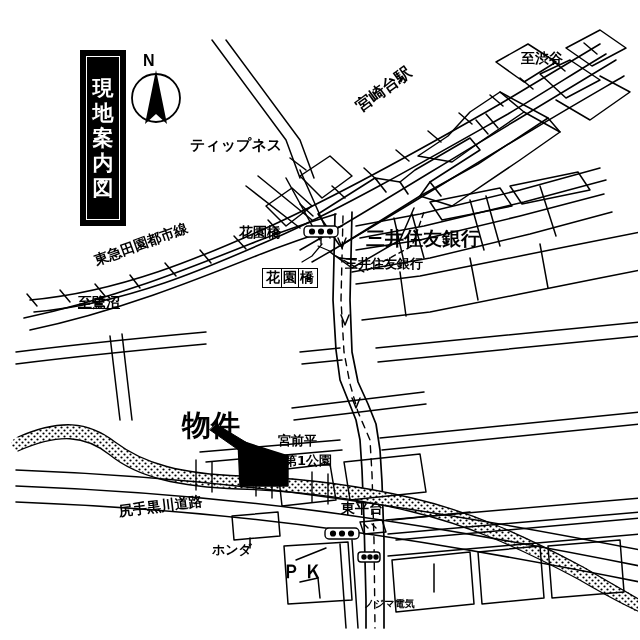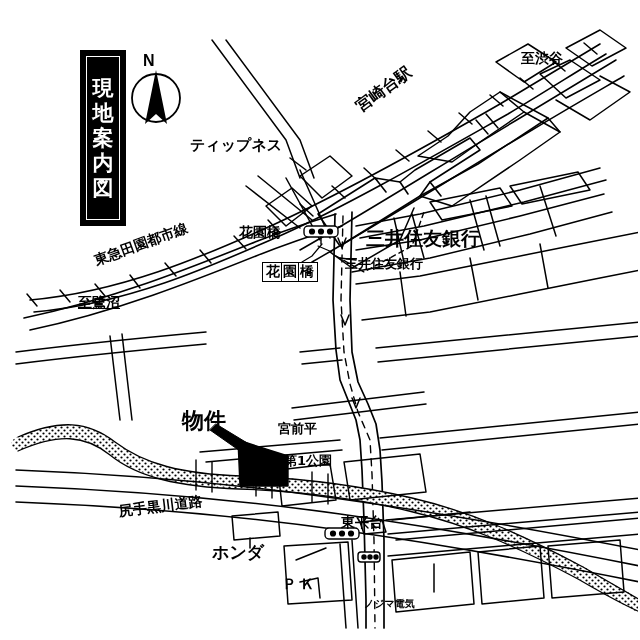--- a/index.html
+++ b/index.html
@@ -54,30 +54,30 @@
   .boxed .cell:last-child{border-right:none;}
 
   
   #lbl-sports1{left:190px;top:126px;font-size:15px;}
   #lbl-sports2{left:190px;top:136px;font-size:15px;}
   #lbl-shibuya{left:521px;top:42px;font-size:14px;margin-top:8px;}
   #lbl-station{left:352px;top:100px;font-size:16px;transform:rotate(-36deg);transform-origin:left top;}
   #lbl-bank{left:366px;top:226px;font-size:19px;}
   #lbl-yutakaraya{left:345px;top:255px;font-size:13px;}
   #lbl-hanazono-plain{left:239px;top:224px;font-size:14px;}
-  #lbl-hanazono-box{left:262px;top:262px;font-size:14px;}
+  #lbl-hanazono-box{left:262px;top:268px;font-size:14px;}
   #lbl-denentoshi{left:92px;top:253px;font-size:14px;transform:rotate(-20deg);transform-origin:left top;}
   #lbl-saginuma{left:78px;top:294px;font-size:14px;text-decoration:underline;}
-  #lbl-bukken{left:182px;top:406px;font-size:22px;}
-  #lbl-park1{left:278px;top:420px;font-size:13px;}
+  #lbl-bukken{left:182px;top:406px;font-size:29px;}
+  #lbl-park1{left:278px;top:432px;font-size:13px;}
   #lbl-park2{left:284px;top:452px;font-size:13px;}
   #lbl-shitte{left:118px;top:503px;font-size:14px;transform:rotate(-7deg);transform-origin:left top;}
-  #lbl-honda{left:212px;top:541px;font-size:17px;}
-  #lbl-higashihiradai{left:341px;top:514px;font-size:14px;}
-  #lbl-pk{left:282px;top:559px;font-size:15px;letter-spacing:3px;margin-top:16px;}
+  #lbl-honda{left:212px;top:541px;font-size:13px;}
+  #lbl-higashihiradai{left:341px;top:500px;font-size:14px;}
+  #lbl-pk{left:282px;top:559px;font-size:19px;letter-spacing:3px;}
   #lbl-nojima{left:364px;top:597px;font-size:10px;}
 </style>
 </head>
 <body>
 
 <div id="map-root">
 
   <svg id="map-svg" viewBox="0 0 640 640">
     <defs>
       <pattern id="stipple" width="6" height="6" patternUnits="userSpaceOnUse">

